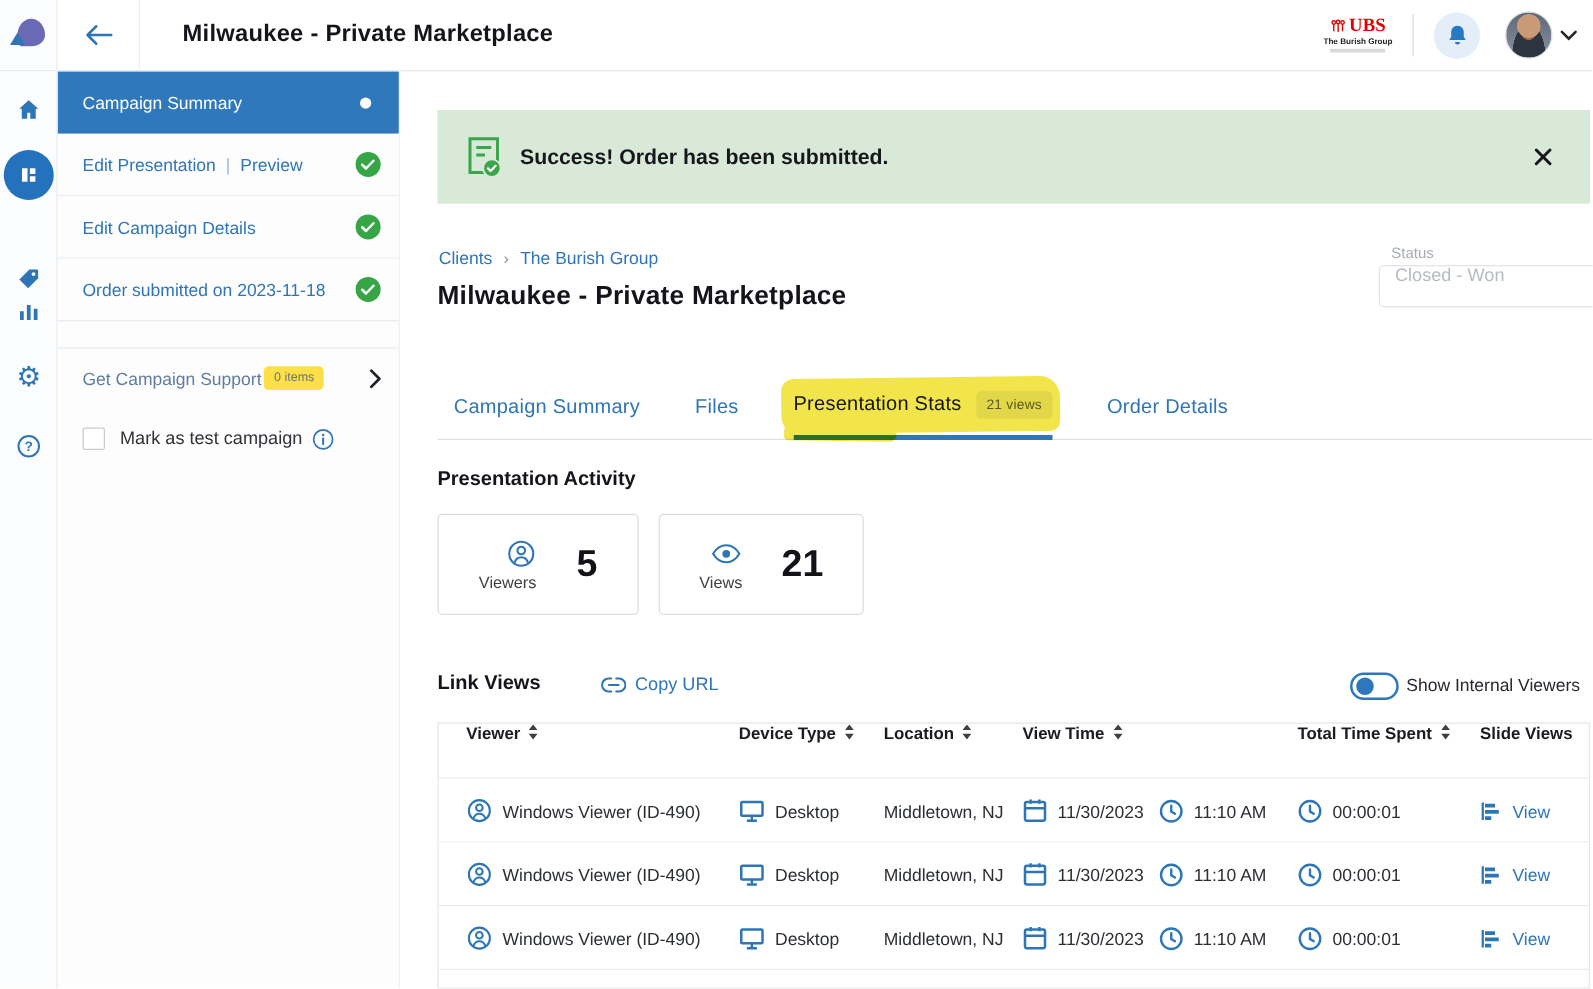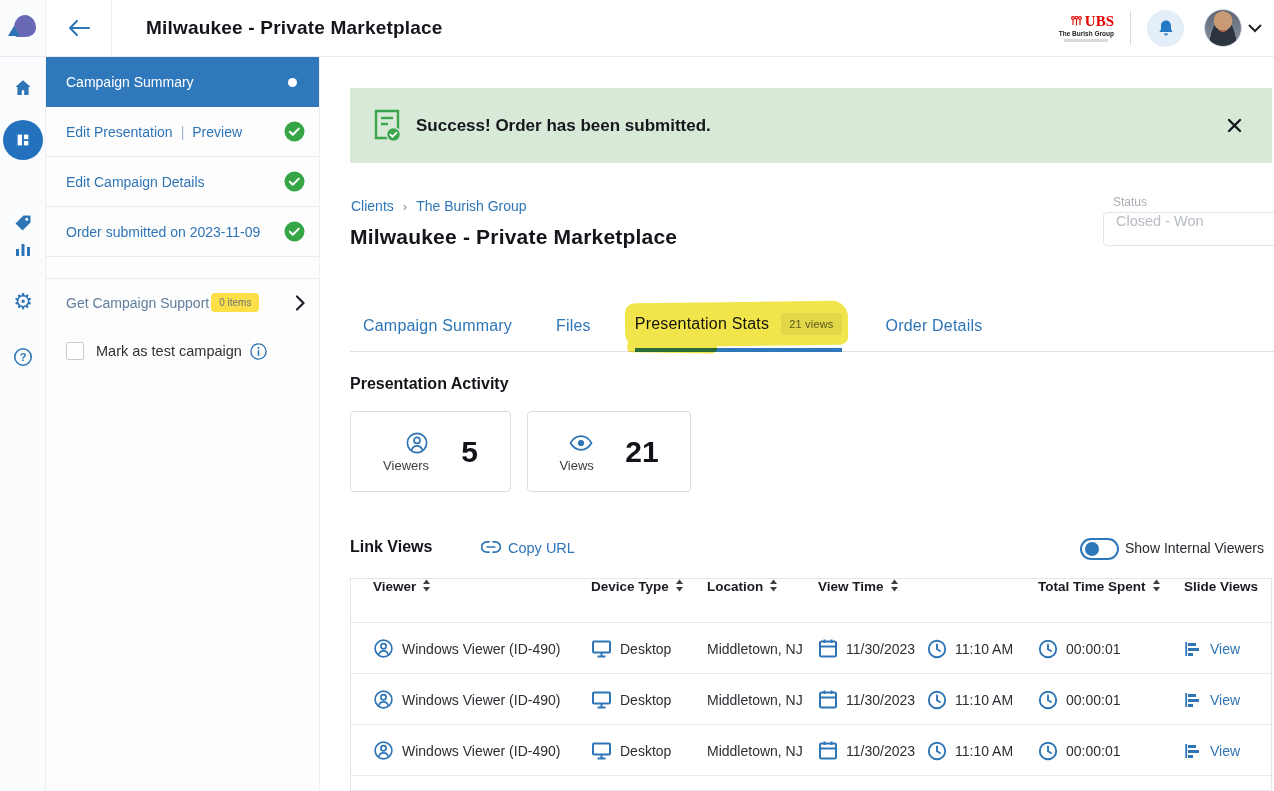--- a/index.html
+++ b/index.html
@@ -23,21 +23,21 @@
   .gear-glyph { font-size:22px; color:#2e75b6; line-height:1; }
 
   
   .topbar { position:absolute; left:46px; top:0; width:1228px; height:57px; background:#fff;
     border-bottom:1px solid #e8eaed; display:flex; align-items:center; z-index:20; }
   .back-box { width:66px; height:57px; display:flex; align-items:center; justify-content:center;
     border-right:1px solid #eef0f3; cursor:pointer; }
   .topbar-title { margin-left:34px; font-size:19px; font-weight:700; letter-spacing:.2px; color:#14151b; }
   .topbar-right { margin-left:auto; display:flex; align-items:center; padding-right:12px; }
   .ubs { text-align:center; line-height:1; cursor:pointer; }
-  .ubs-row { display:flex; align-items:center; justify-content:flex-end; gap:2px; }
+  .ubs-row { display:flex; align-items:center; justify-content:center; gap:2px; }
   .ubs-name { color:#e60000; font-family:"Liberation Serif", serif; font-weight:700; font-size:15px; }
   .ubs-sub { font-size:6.5px; font-weight:700; color:#222; margin-top:2px; }
   .ubs-sub2 { width:44px; height:3px; background:#d9d9d9; margin:2px auto 0; }
   .top-divider { width:1px; height:34px; background:#d7dade; margin:0 16px; }
   .bell-wrap { width:37px; height:37px; border-radius:50%; background:#e4eef9;
     display:flex; align-items:center; justify-content:center; cursor:pointer; }
   .avatar { width:38px; height:38px; border-radius:50%; margin-left:20px; cursor:pointer;
     background:
       radial-gradient(circle at 50% 30%, #c89a76 0 30%, rgba(0,0,0,0) 31%),
       radial-gradient(circle at 50% 44%, #a9654a 0 22%, rgba(0,0,0,0) 23%),
@@ -102,21 +102,21 @@
   .activity-heading { position:absolute; left:30px; top:318px; }
   .stat-card { position:absolute; top:354px; height:81px; border:1px solid #dadce2; border-radius:4px;
     background:#fff; display:flex; align-items:center; justify-content:space-evenly; }
   .stat-card.c1 { left:30px; width:161px; }
   .stat-card.c2 { left:207px; width:164px; }
   .stat-left { display:flex; flex-direction:column; align-items:flex-end; gap:3px; }
   .stat-label { font-size:13px; color:#3c4043; }
   .stat-value { font-size:30px; font-weight:600; color:#111318; }
 
   .linkviews-heading { position:absolute; left:30px; top:481px; }
-  .copy-url { position:absolute; left:129px; top:483px; display:flex; gap:7px;
+  .copy-url { position:absolute; left:129px; top:483px; display:flex; align-items:center; gap:7px;
     color:#2e75b6; font-size:14.5px; cursor:pointer;padding-left:32px; }
   .toggle { position:absolute; left:760px; top:481px; width:39px; height:22px; border:2px solid #2e77ba;
     border-radius:12px; background:#fff; cursor:pointer; }
   .toggle-knob { position:absolute; left:3px; top:2px; width:14px; height:14px; border-radius:50%; background:#2e77ba; }
   .toggle-label { position:absolute; left:805px; top:483px; font-size:14px; color:#26282d; }
 
   
   .table { position:absolute; left:30px; top:521px; width:922px; height:213px;
     border:1px solid #e4e6ea; background:#fff; }
   .thead { position:relative; height:44px; border-bottom:1px solid #e9ebef; }
@@ -241,21 +241,21 @@
     </div>
     <div class="side-item">
       <span>Edit Campaign Details</span>
       <span class="grow"></span>
       <svg width="21" height="21" viewBox="0 0 21 21">
           <circle cx="10.5" cy="10.5" r="10" fill="#35a546"></circle>
           <path d="M5.8 10.8l3 3 6-6.2" fill="none" stroke="#fff" stroke-width="2" stroke-linecap="round" stroke-linejoin="round"></path>
         </svg>
     </div>
     <div class="side-item">
-      <span>Order submitted on 2023-11-09</span>
+      <span>Order submitted on 2023-11-18</span>
       <span class="grow"></span>
       <svg width="21" height="21" viewBox="0 0 21 21">
           <circle cx="10.5" cy="10.5" r="10" fill="#35a546"></circle>
           <path d="M5.8 10.8l3 3 6-6.2" fill="none" stroke="#fff" stroke-width="2" stroke-linecap="round" stroke-linejoin="round"></path>
         </svg>
     </div>
 
     <div class="support-row">
       <span class="support-label">Get Campaign Support</span>
       <span class="support-badge">0 items</span>

